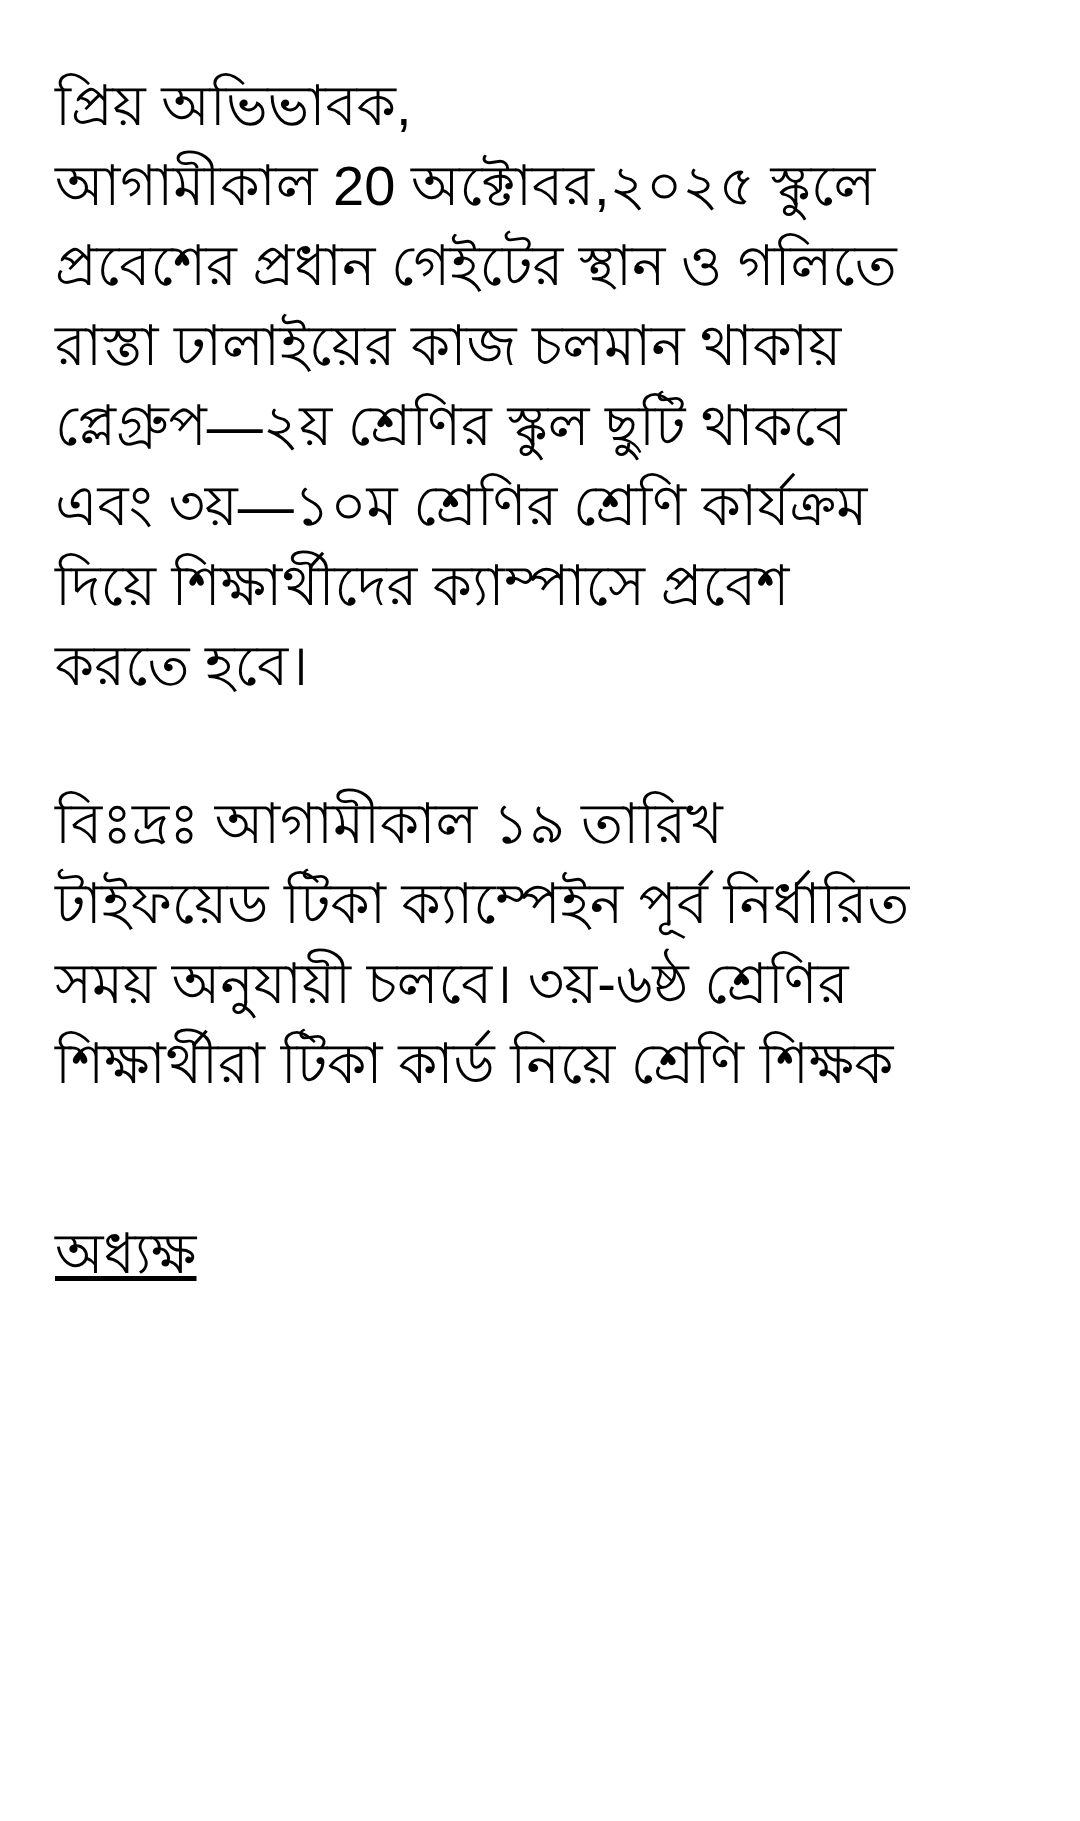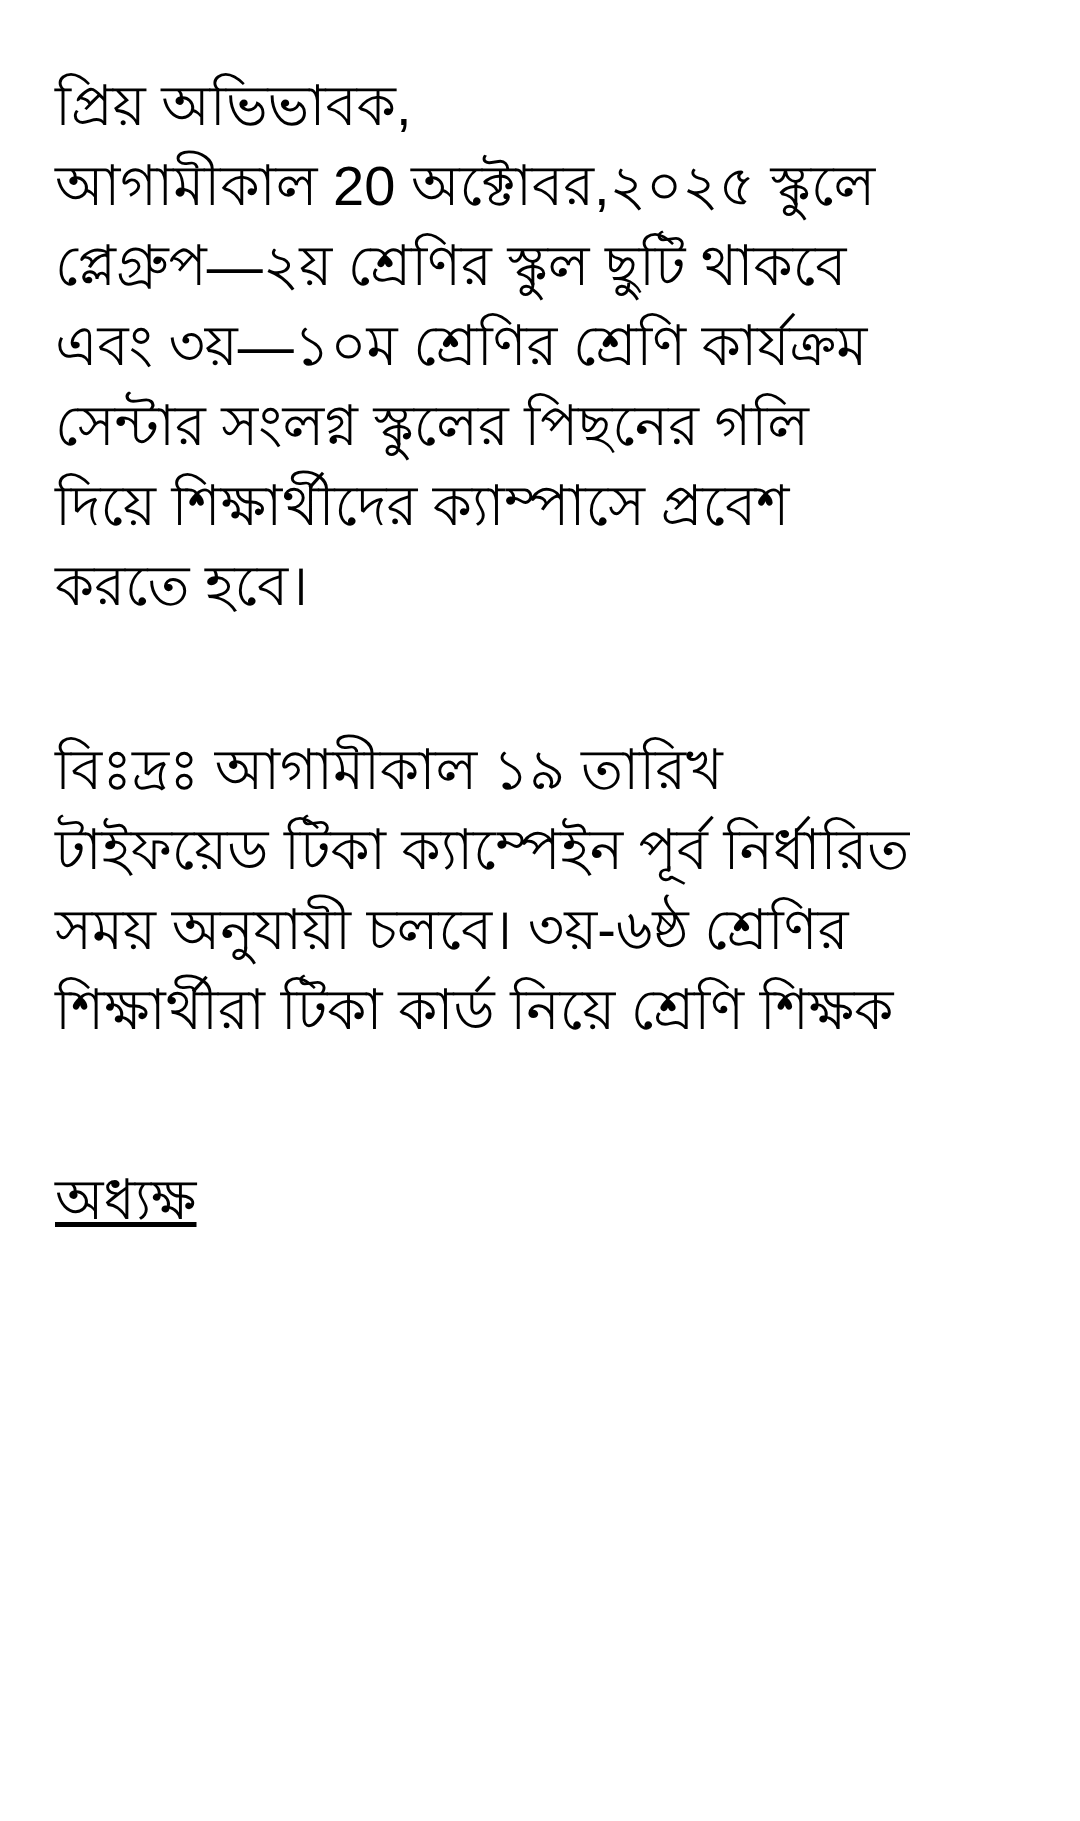--- a/index.html
+++ b/index.html
@@ -22,41 +22,42 @@
   }
   .line {
     font-size: 56px;
     line-height: 80px;
     font-weight: 400;
     color: #000000;
     white-space: nowrap;
     letter-spacing: 0px;
   }
   .para-note {
-    margin-top: 104px;   
+    margin-top: 78px;   
   }
   .signature-block {
     margin-top: 110px;  
     text-decoration: underline;
   }
 </style>
 </head>
 <body>
 
 <div class="notice">
 
   <div class="greeting-block">
     <div class="line">প্রিয় অভিভাবক,</div>
   </div>
 
   <div class="para-body">
     <div class="line">আগামীকাল 20 অক্টোবর,২০২৫ স্কুলে</div>
+    <div class="line">প্রবেশের প্রধান গেইটের স্থান ও গলিতে</div>
+    <div class="line">রাস্তা ঢালাইয়ের কাজ চলমান থাকায়</div>
     <div class="line">প্লেগ্রুপ—২য় শ্রেণির স্কুল ছুটি থাকবে</div>
     <div class="line">এবং ৩য়—১০ম শ্রেণির শ্রেণি কার্যক্রম</div>
-    <div class="line">সেন্টার সংলগ্ন স্কুলের পিছনের গলি</div>
     <div class="line">দিয়ে শিক্ষার্থীদের ক্যাম্পাসে প্রবেশ</div>
     <div class="line">করতে হবে।</div>
   </div>
 
   <div class="para-note">
     <div class="line">বিঃদ্রঃ আগামীকাল ১৯ তারিখ</div>
     <div class="line">টাইফয়েড টিকা ক্যাম্পেইন পূর্ব নির্ধারিত</div>
     <div class="line">সময় অনুযায়ী চলবে। ৩য়-৬ষ্ঠ শ্রেণির</div>
     <div class="line">শিক্ষার্থীরা টিকা কার্ড নিয়ে শ্রেণি শিক্ষক</div>
   </div>

